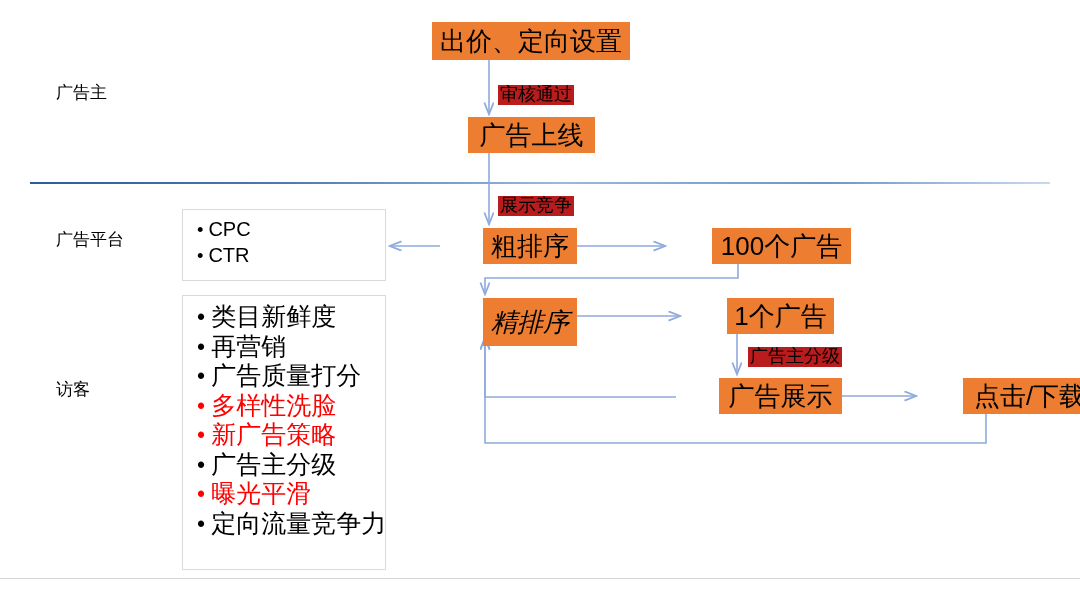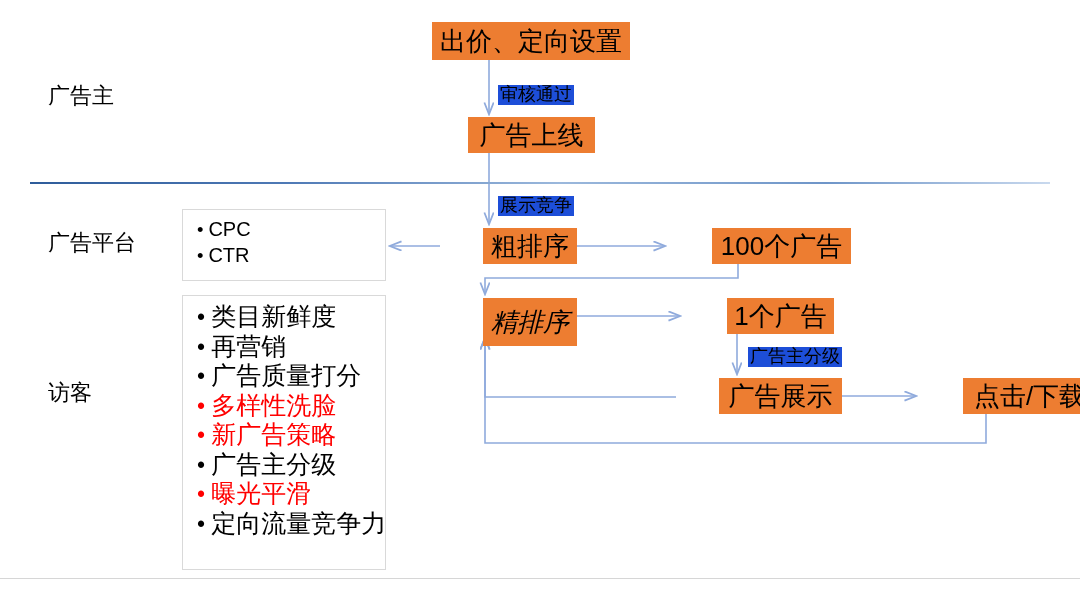--- a/index.html
+++ b/index.html
@@ -21,44 +21,45 @@
     position: absolute;
     left: 0;
     top: 0;
     width: 1080px;
     height: 590px;
     pointer-events: none;
   }
   .lane-label {
     position: absolute;
     color: #000000;
-    font-size: 22px;
+    font-size: 17px;
     line-height: 1.1;
     white-space: nowrap;
+    margin-left: 8px;
   }
   .obox {
     position: absolute;
     background: #ED7D31;
     color: #000000;
     display: flex;
     align-items: center;
     justify-content: center;
     font-size: 26px;
     line-height: 1;
     white-space: nowrap;
     box-sizing: border-box;
     margin-left: 43px;
   }
   .edge-label {
     position: absolute;
     color: #000000;
     font-size: 18px;
     line-height: 1.1;
     white-space: nowrap;
-    background: #1d4ed8;
+    background: #b91c1c;
     padding: 0 2px;
   }
   .listbox {
     position: absolute;
     border: 1px solid #d9d9d9;
     background: #ffffff;
     box-sizing: border-box;
     padding: 6px 10px 6px 14px;
   }
   .listbox .li {

